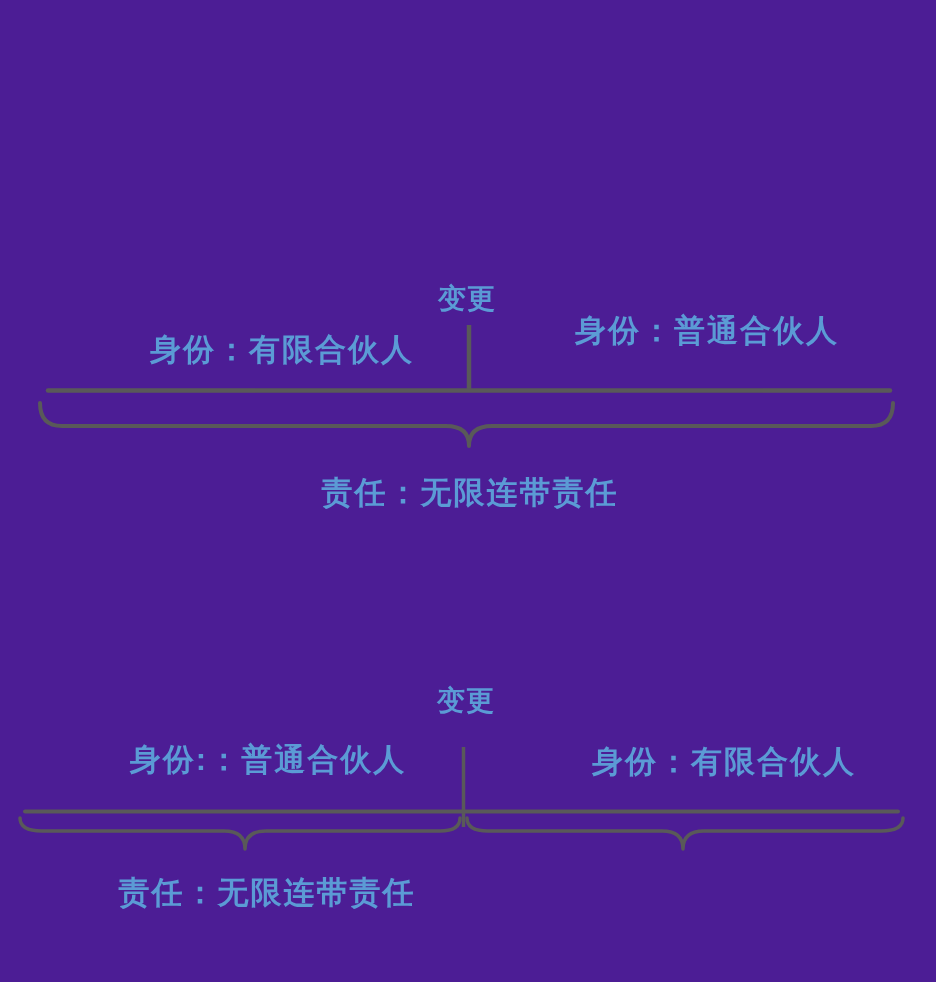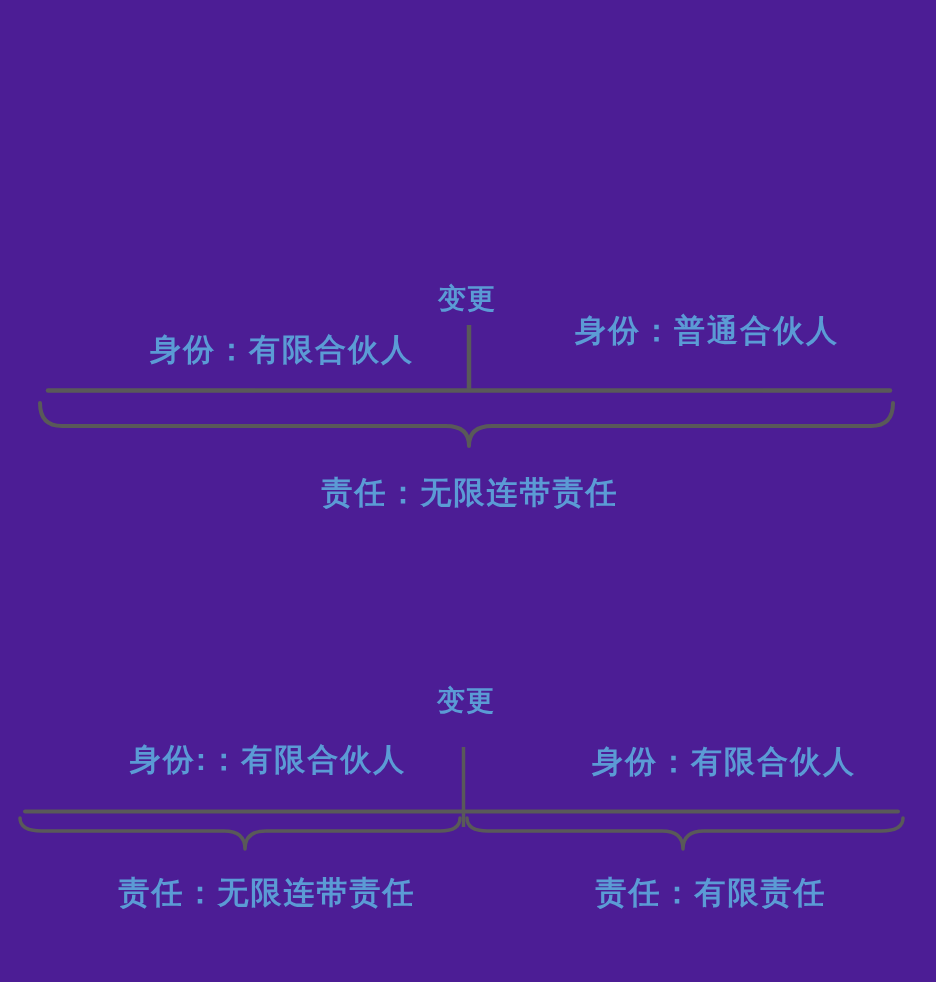--- a/index.html
+++ b/index.html
@@ -58,21 +58,20 @@
   <div class="label title" style="left:467px; top:284px;">变更</div>
 
   <div class="label" style="left:282px; top:333px;">身份：有限合伙人</div>
 
   <div class="label" style="left:707px; top:314px;">身份：普通合伙人</div>
 
   <div class="label" style="left:470px; top:476px;">责任：无限连带责任</div>
 
   <div class="label title" style="left:466px; top:686px;">变更</div>
 
-  <div class="label" style="left:268px; top:743px;">身份:：有限合伙人</div>
+  <div class="label" style="left:268px; top:743px;">身份:：普通合伙人</div>
 
   <div class="label" style="left:724px; top:745px;">身份：有限合伙人</div>
 
   <div class="label" style="left:267px; top:876px;">责任：无限连带责任</div>
 
-  <div class="label" style="left:711px; top:876px;">责任：有限责任</div>
 
 </div>
 
 </body></html>

